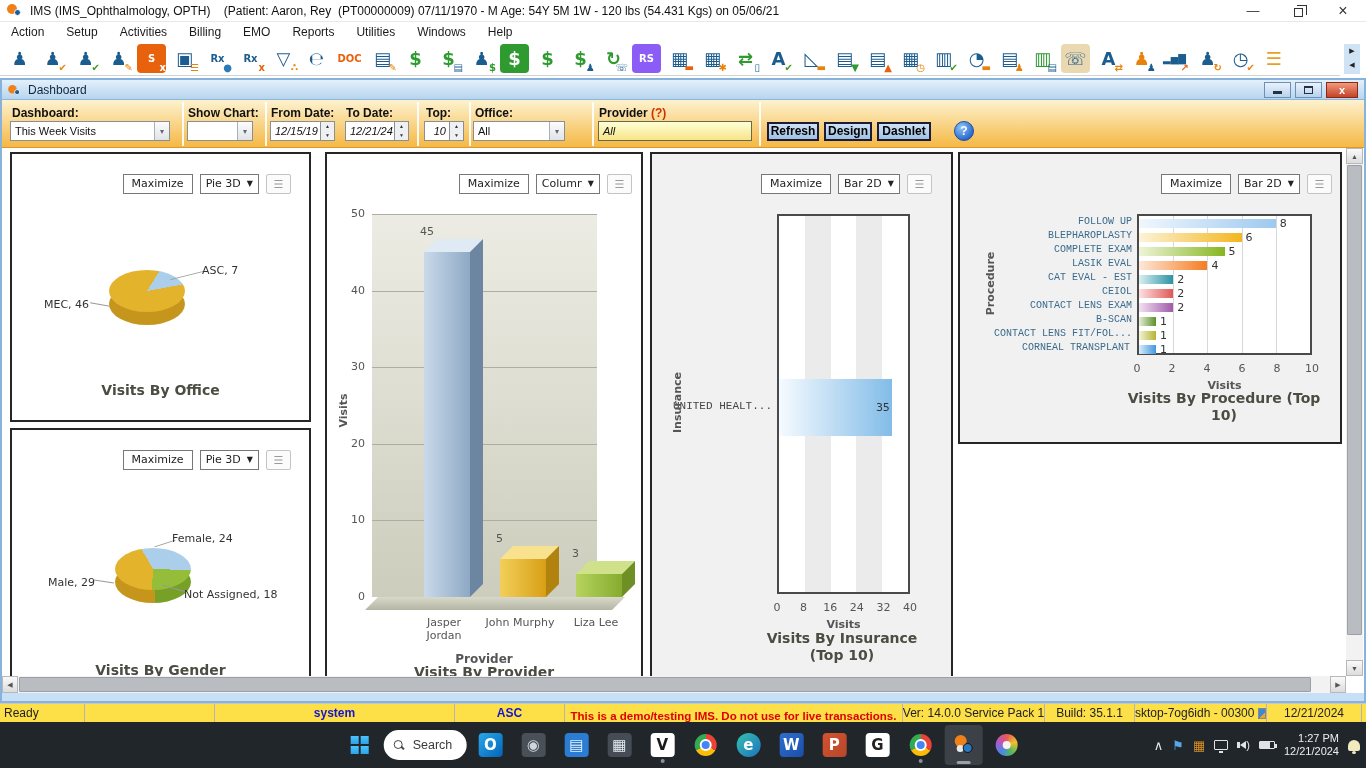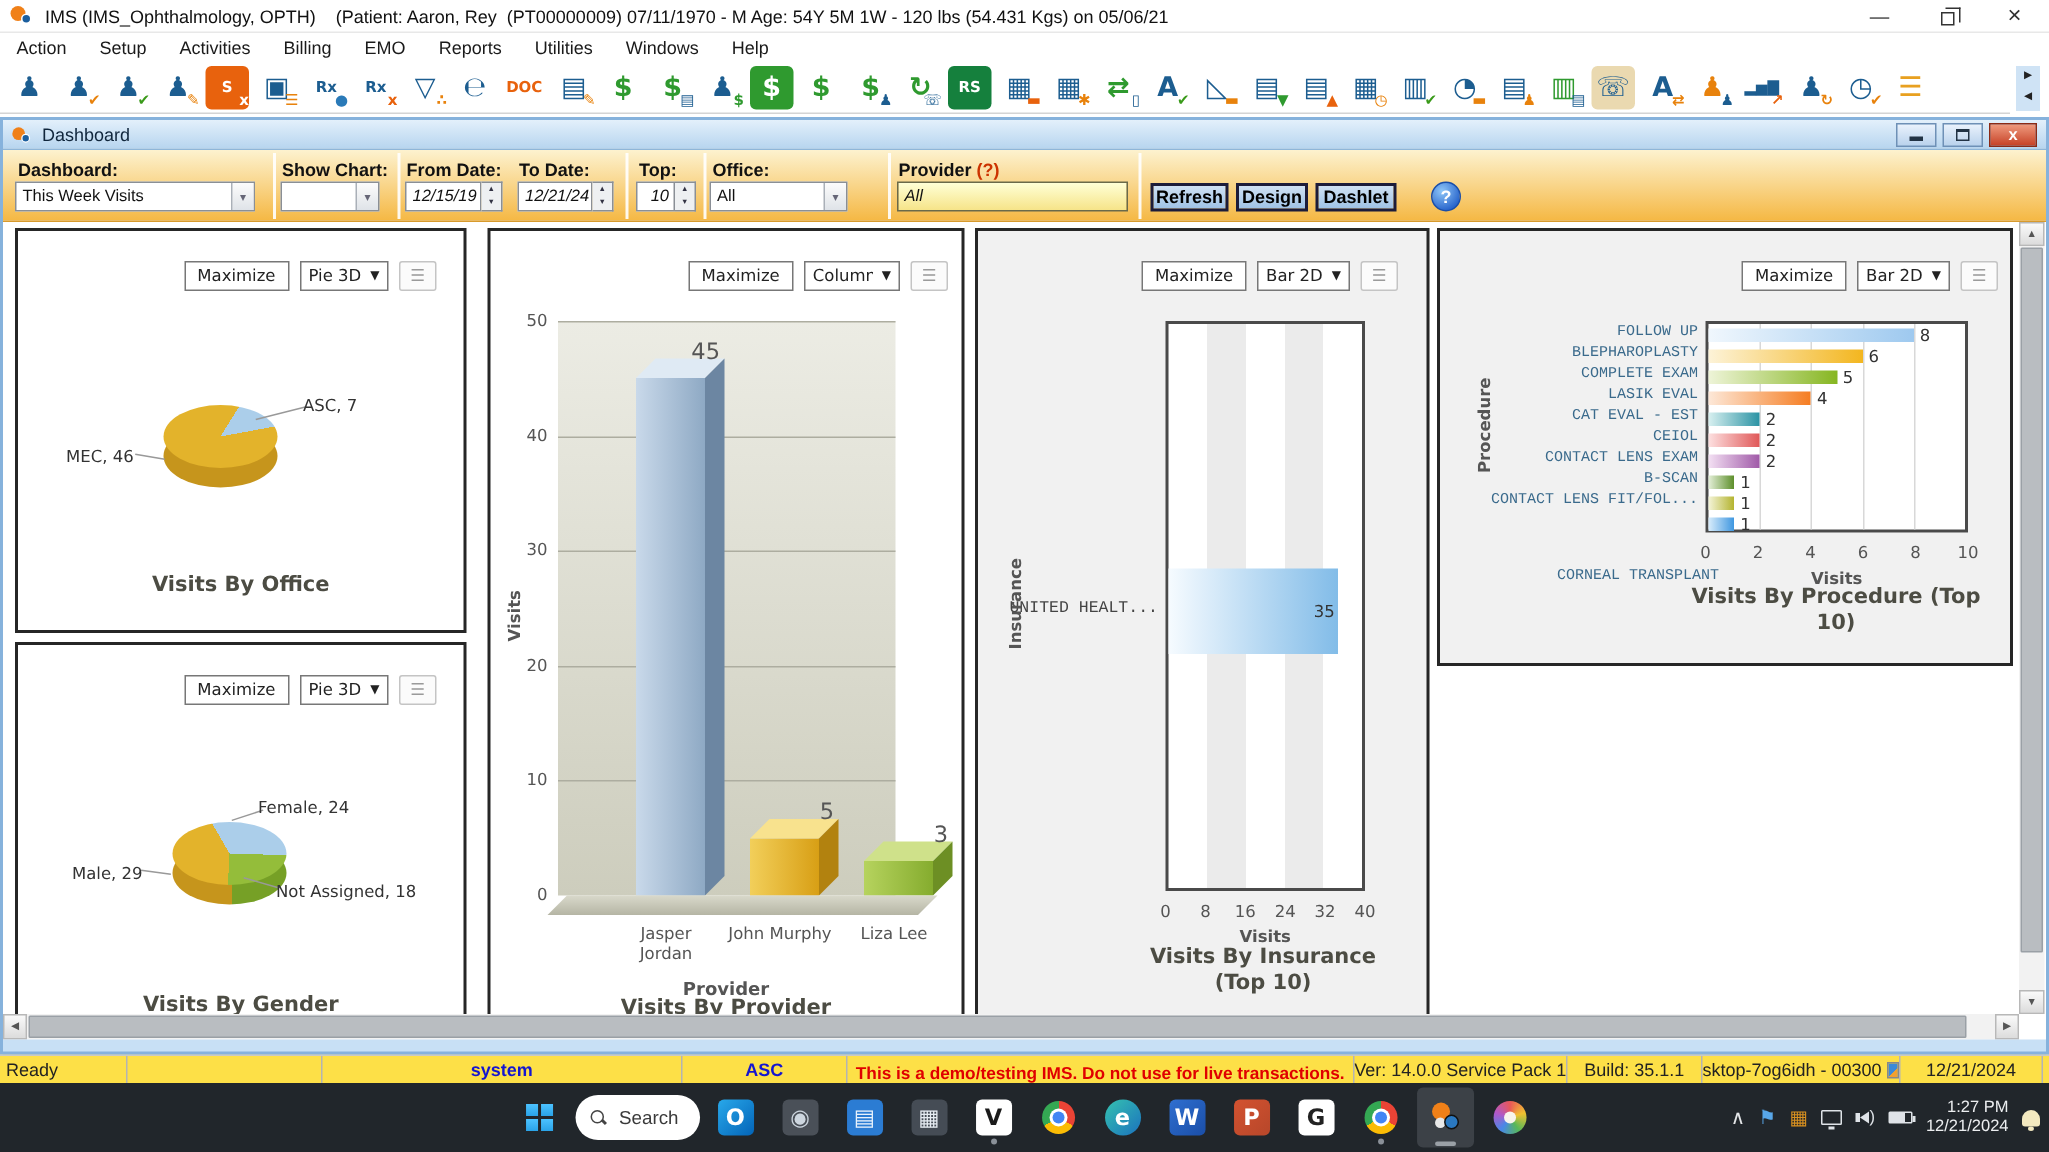--- a/index.html
+++ b/index.html
@@ -71,21 +71,21 @@
   .pie-top { position:absolute; left:0; top:0; width:76px; height:42px; border-radius:50%; }
   .pie-label { position:absolute; font-family:"DejaVu Sans",sans-serif; font-size:11px; color:#333; white-space:nowrap; }
   .pie-line { position:absolute; height:1px; background:#999; }
 
   
   #provider-plot { position:absolute; left:45px; top:60px; width:225px; height:383px; background:linear-gradient(#ecece4,#cdcdbd); }
   .hgrid { position:absolute; left:0; width:100%; height:1px; background:#adada0; }
   .colf,.colt,.cols { position:absolute; }
   .colt { height:13px; transform:skewX(-45deg); transform-origin:0 100%; }
   .cols { width:13px; transform:skewY(-45deg); transform-origin:0 0; }
-  .colval { position:absolute; width:60px; text-align:right; font-family:"DejaVu Sans",sans-serif; font-size:15px; color:#555; }
+  .colval { position:absolute; width:60px; text-align:left; font-family:"DejaVu Sans",sans-serif; font-size:11px; color:#555; }
   #provider-floor { position:absolute; left:38px; top:443px; width:247px; height:13px; background:linear-gradient(#d9d9cb,#b5b5a4); transform:skewX(-45deg); transform-origin:0 100%; }
   .xname { position:absolute; width:70px; text-align:center; font-family:"DejaVu Sans",sans-serif; font-size:11px; color:#555; line-height:13px; }
 
   
   .hbar-plot { position:absolute; background:#fff; border:2px solid #4a4a4a; }
   .vgrid { position:absolute; top:0; width:1px; height:100%; background:#d8d8d8; }
   .hbar { position:absolute; left:0; }
   .hbar-val { position:absolute; font-family:"DejaVu Sans",sans-serif; font-size:11px; color:#333; }
   .hbar-cat { position:absolute; font-family:Liberation Mono, monospace; font-size:10px; color:#3a6a8c; text-align:right; white-space:nowrap; }
 
@@ -233,21 +233,21 @@
         <div class="tbg" style="color: rgb(47, 154, 47);">$</div>
       </div>
       <div class="tbi">
         <div class="tbg" style="color: rgb(47, 154, 47);">$</div>
         <div class="tbb" style="color: rgb(28, 93, 144);">♟</div>
       </div>
       <div class="tbi">
         <div class="tbg" style="color: rgb(47, 154, 47);">↻</div>
         <div class="tbb" style="color: rgb(28, 93, 144);">☏</div>
       </div>
-      <div class="tbi" style="background: #15803d; border-radius: 4px;">
+      <div class="tbi" style="background: #8b5cf6; border-radius: 4px;">
         <div class="tbg txt" style="color: rgb(255, 255, 255);">RS</div>
       </div>
       <div class="tbi">
         <div class="tbg" style="color: rgb(28, 93, 144);">▦</div>
         <div class="tbb" style="color: rgb(232, 98, 13);">▬</div>
       </div>
       <div class="tbi">
         <div class="tbg" style="color: rgb(28, 93, 144);">▦</div>
         <div class="tbb" style="color: rgb(232, 130, 12);">✱</div>
       </div>
@@ -519,21 +519,21 @@
         </div>
         <div class="hbar-cat" style="left: 2px; top: 61.5px; width: 170px;">FOLLOW UP</div>
         <div class="hbar-cat" style="left: 2px; top: 75.5px; width: 170px;">BLEPHAROPLASTY</div>
         <div class="hbar-cat" style="left: 2px; top: 89.5px; width: 170px;">COMPLETE EXAM</div>
         <div class="hbar-cat" style="left: 2px; top: 103.5px; width: 170px;">LASIK EVAL</div>
         <div class="hbar-cat" style="left: 2px; top: 117.5px; width: 170px;">CAT EVAL - EST</div>
         <div class="hbar-cat" style="left: 2px; top: 131.5px; width: 170px;">CEIOL</div>
         <div class="hbar-cat" style="left: 2px; top: 145.5px; width: 170px;">CONTACT LENS EXAM</div>
         <div class="hbar-cat" style="left: 2px; top: 159.5px; width: 170px;">B-SCAN</div>
         <div class="hbar-cat" style="left: 2px; top: 173.5px; width: 170px;">CONTACT LENS FIT/FOL...</div>
-        <div class="hbar-cat" style="left: 16px; top: 187.5px; width: 170px; margin-top: 37px;">CORNEAL TRANSPLANT</div>
+        <div class="hbar-cat" style="left: 0; top: 187.5px; width: 170px;">CORNEAL TRANSPLANT</div>
         <div class="ticklabel" style="left: 165px; top: 208px; width: 24px; text-align: center;">0</div>
         <div class="ticklabel" style="left: 200px; top: 208px; width: 24px; text-align: center;">2</div>
         <div class="ticklabel" style="left: 235px; top: 208px; width: 24px; text-align: center;">4</div>
         <div class="ticklabel" style="left: 270px; top: 208px; width: 24px; text-align: center;">6</div>
         <div class="ticklabel" style="left: 305px; top: 208px; width: 24px; text-align: center;">8</div>
         <div class="ticklabel" style="left: 340px; top: 208px; width: 24px; text-align: center;">10</div>
         <div class="axlabel" style="left: 177px; top: 225px; width: 175px; text-align: center;">Visits</div>
         <div class="axlabel rot" style="left: -5px; top: 122.5px; width: 70px; text-align: center; transform-origin: center center; transform: rotate(-90deg) translateX(0px);">Procedure</div>
         <div class="ctitle" style="left: 154px; top: 236px; width: 220px;">Visits By Procedure (Top 10)</div>
       </div>

